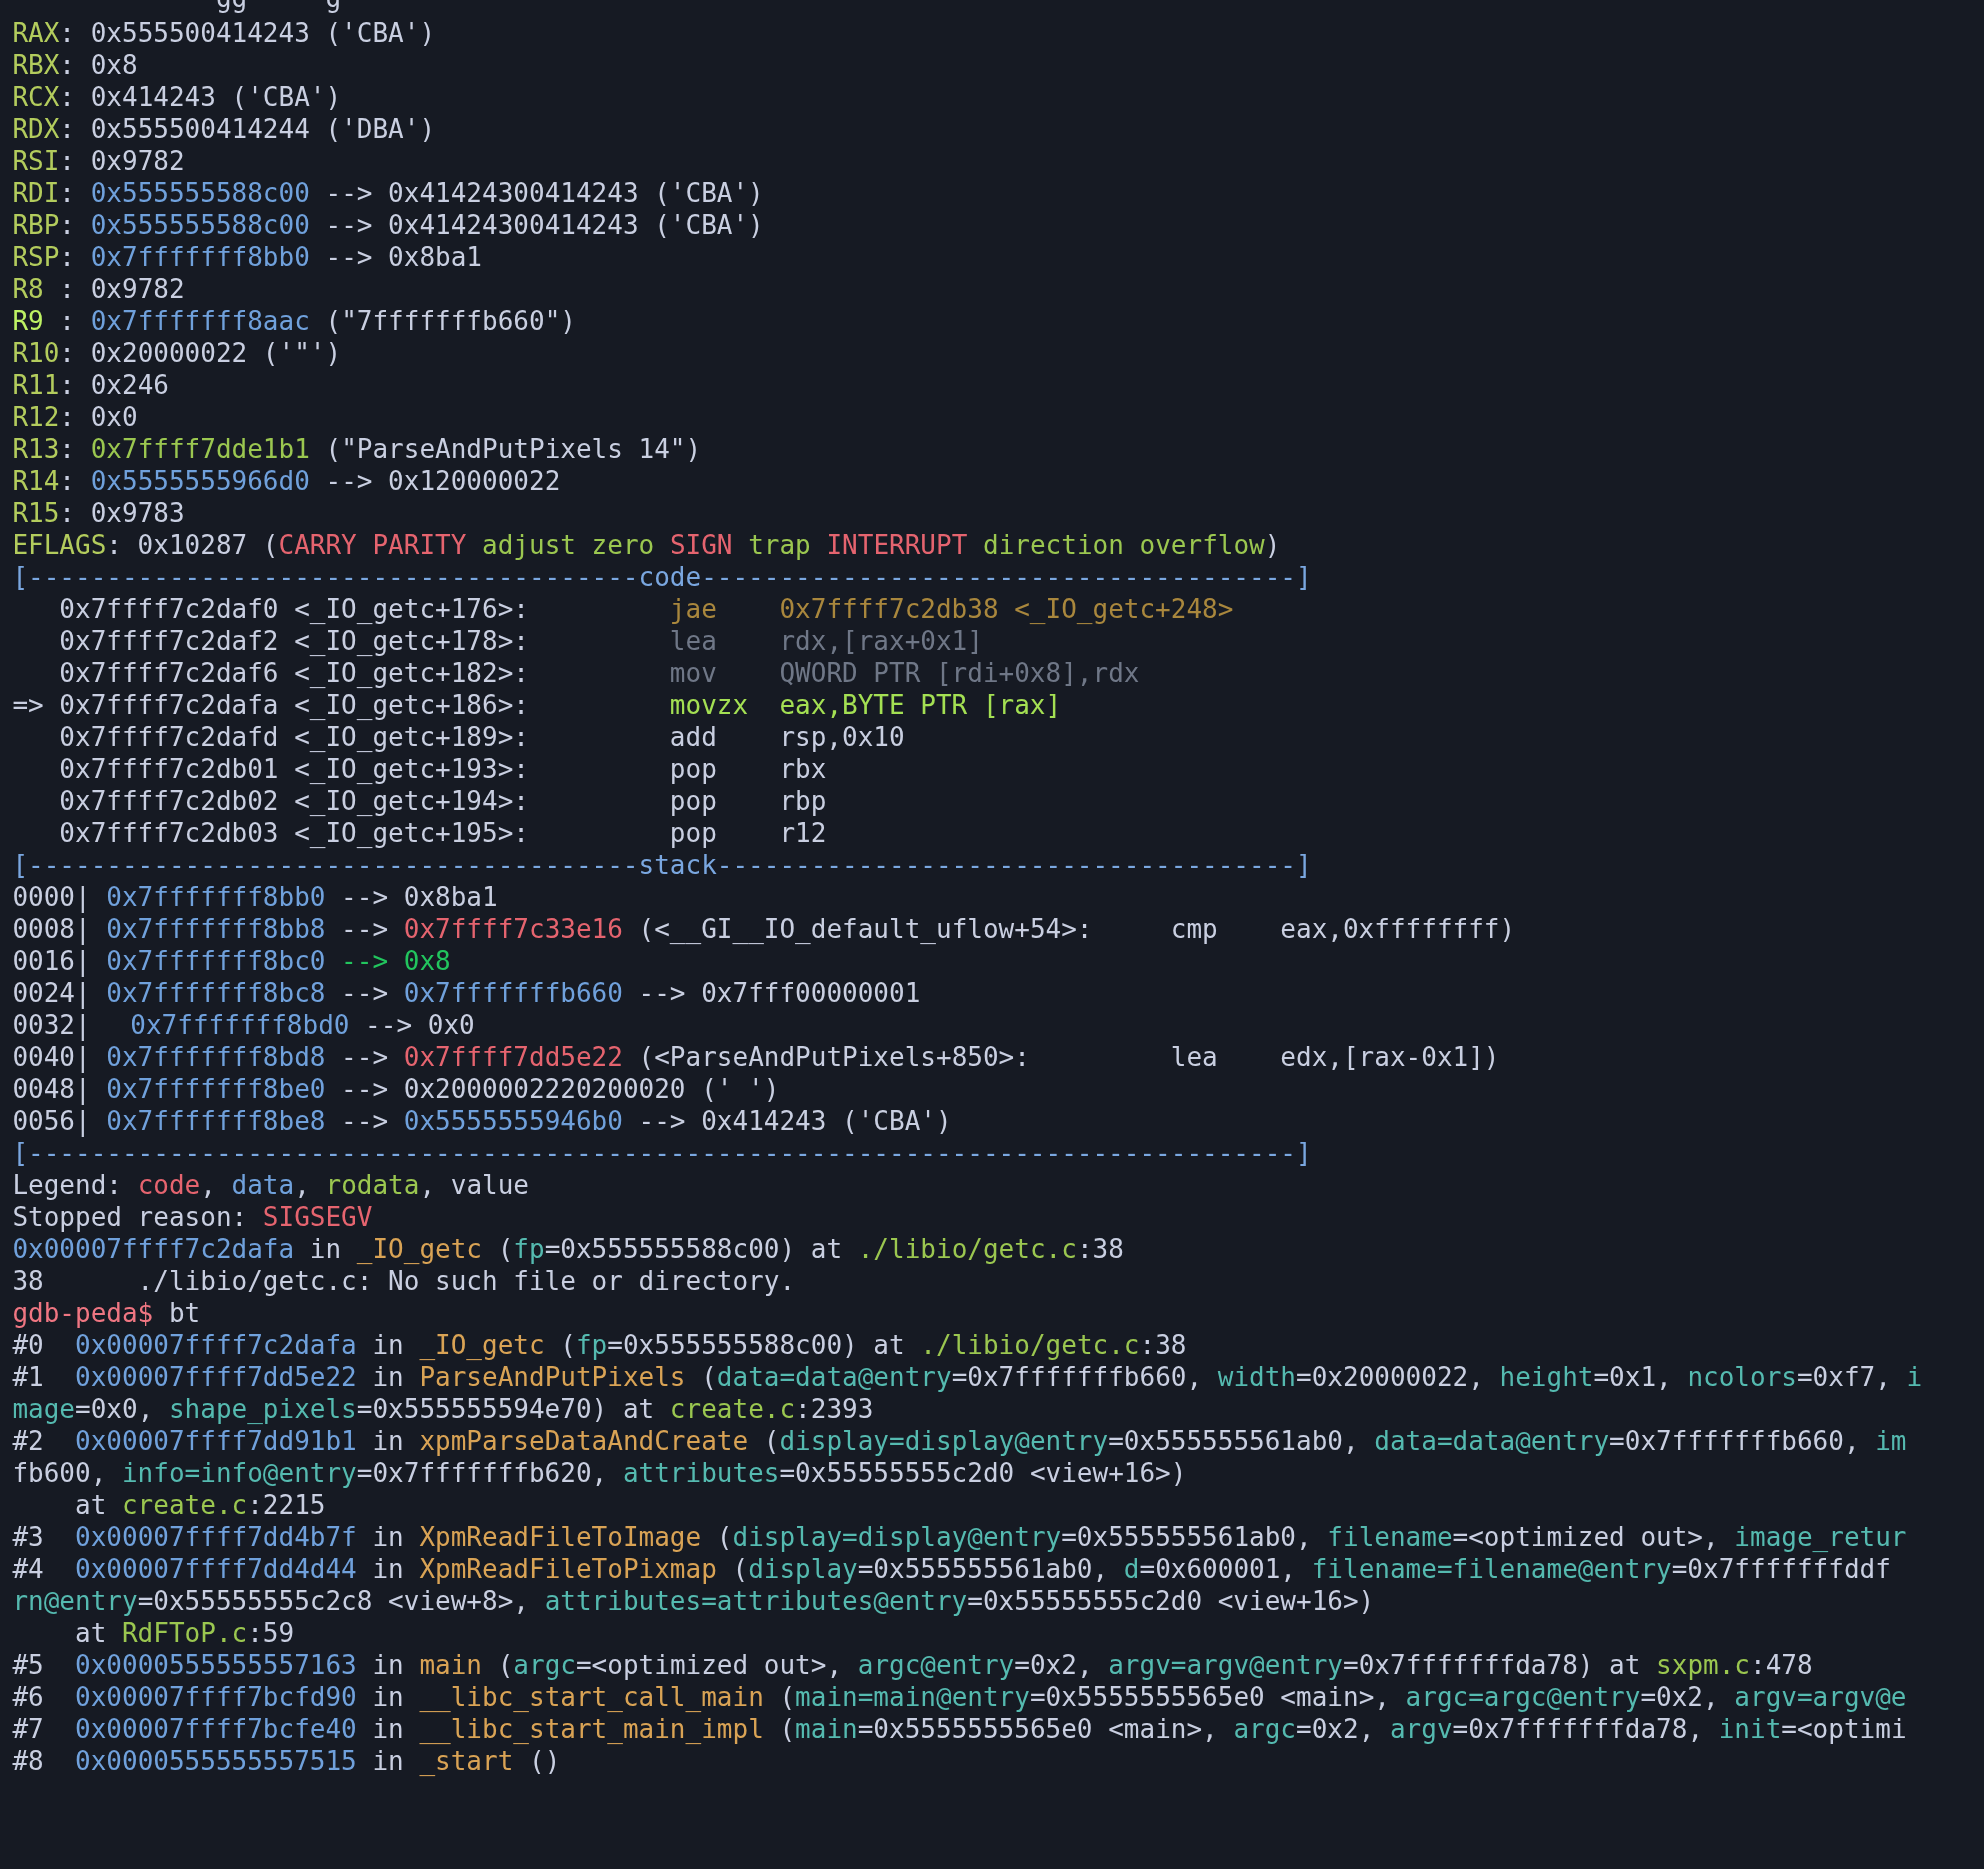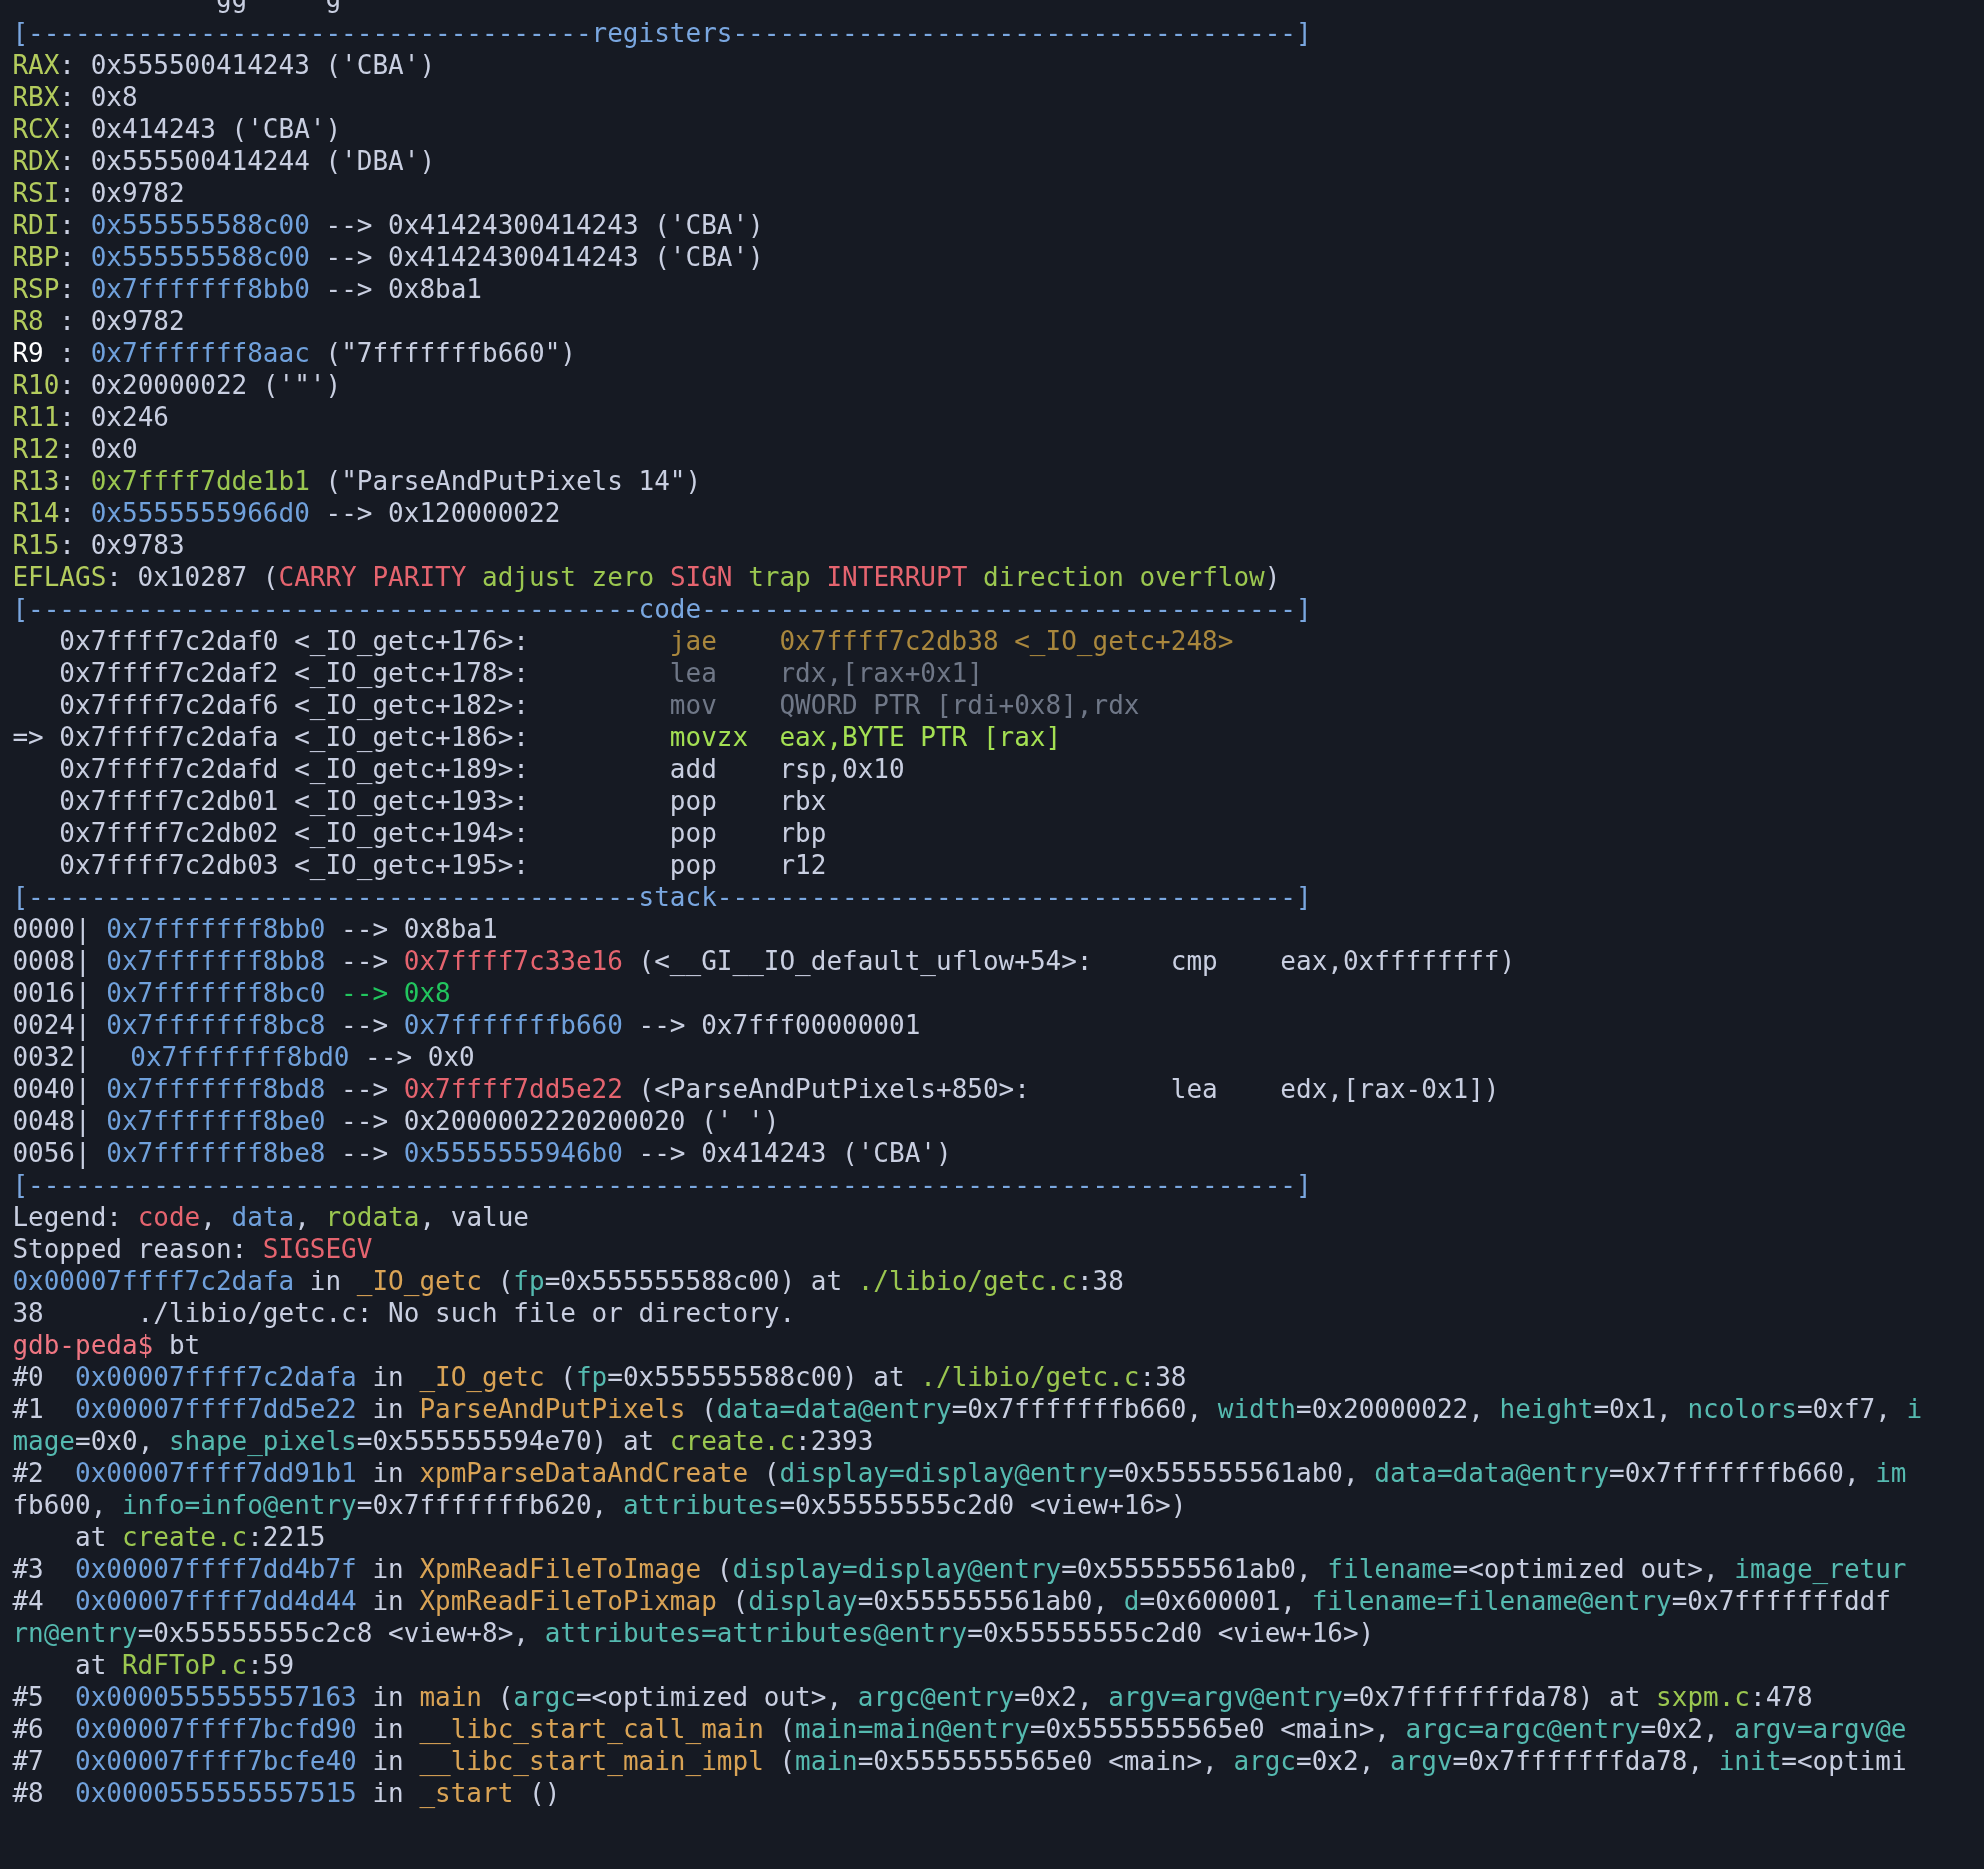--- a/index.html
+++ b/index.html
@@ -37,31 +37,30 @@
   }
 </style>
 </head>
 <body style="background: rgb(22, 26, 35);">
 
 <div id="terminal">
   <div class="clip-top">
     <span class="clip-inner" style="color: rgb(201, 207, 225);">             gg     g</span>
   </div>
 
-<div class="line"><span style="color: rgb(122, 167, 224);">[------------------------------------registers------------------------------------]</span></div>
     <div class="line"><span style="color: rgb(179, 204, 93);">RAX</span><span style="color: rgb(201, 207, 225);">: 0x555500414243 ('CBA')</span></div>
     <div class="line"><span style="color: rgb(179, 204, 93);">RBX</span><span style="color: rgb(201, 207, 225);">: 0x8</span></div>
     <div class="line"><span style="color: rgb(179, 204, 93);">RCX</span><span style="color: rgb(201, 207, 225);">: 0x414243 ('CBA')</span></div>
     <div class="line"><span style="color: rgb(179, 204, 93);">RDX</span><span style="color: rgb(201, 207, 225);">: 0x555500414244 ('DBA')</span></div>
     <div class="line"><span style="color: rgb(179, 204, 93);">RSI</span><span style="color: rgb(201, 207, 225);">: 0x9782</span></div>
     <div class="line"><span style="color: rgb(179, 204, 93);">RDI</span><span style="color: rgb(201, 207, 225);">: </span><span style="color: rgb(112, 161, 220);">0x555555588c00</span><span style="color: rgb(201, 207, 225);"> --&gt; 0x41424300414243 ('CBA')</span></div>
     <div class="line"><span style="color: rgb(179, 204, 93); margin-top: 12px;">RBP</span><span style="color: rgb(201, 207, 225);">: </span><span style="color: rgb(112, 161, 220);">0x555555588c00</span><span style="color: rgb(201, 207, 225);"> --&gt; 0x41424300414243 ('CBA')</span></div>
     <div class="line"><span style="color: rgb(179, 204, 93);">RSP</span><span style="color: rgb(201, 207, 225);">: </span><span style="color: rgb(112, 161, 220);">0x7fffffff8bb0</span><span style="color: rgb(201, 207, 225);"> --&gt; 0x8ba1</span></div>
     <div class="line"><span style="color: rgb(179, 204, 93);">R8 </span><span style="color: rgb(201, 207, 225);">: 0x9782</span></div>
-    <div class="line"><span style="color: #ffffff;">R9 </span><span style="color: rgb(201, 207, 225);">: </span><span style="color: rgb(112, 161, 220);">0x7fffffff8aac</span><span style="color: rgb(201, 207, 225);"> ("7fffffffb660")</span></div>
+    <div class="line"><span style="color: #bef264;">R9 </span><span style="color: rgb(201, 207, 225);">: </span><span style="color: rgb(112, 161, 220);">0x7fffffff8aac</span><span style="color: rgb(201, 207, 225);"> ("7fffffffb660")</span></div>
     <div class="line"><span style="color: rgb(179, 204, 93);">R10</span><span style="color: rgb(201, 207, 225);">: 0x20000022 ('"')</span></div>
     <div class="line"><span style="color: rgb(179, 204, 93);">R11</span><span style="color: rgb(201, 207, 225);">: 0x246</span></div>
     <div class="line"><span style="color: rgb(179, 204, 93);">R12</span><span style="color: rgb(201, 207, 225);">: 0x0</span></div>
     <div class="line"><span style="color: rgb(179, 204, 93);">R13</span><span style="color: rgb(201, 207, 225);">: </span><span style="color: rgb(155, 199, 80);">0x7ffff7dde1b1</span><span style="color: rgb(201, 207, 225);"> ("ParseAndPutPixels 14")</span></div>
     <div class="line"><span style="color: rgb(179, 204, 93);">R14</span><span style="color: rgb(201, 207, 225);">: </span><span style="color: rgb(112, 161, 220);">0x5555555966d0</span><span style="color: rgb(201, 207, 225);"> --&gt; 0x120000022</span></div>
     <div class="line"><span style="color: rgb(179, 204, 93);">R15</span><span style="color: rgb(201, 207, 225);">: 0x9783</span></div>
     <div class="line"><span style="color: rgb(179, 204, 93);">EFLAGS</span><span style="color: rgb(201, 207, 225);">: 0x10287 (</span><span style="color: rgb(229, 100, 111);">CARRY</span><span style="color: rgb(201, 207, 225);"> </span><span style="color: rgb(229, 100, 111);">PARITY</span><span style="color: rgb(201, 207, 225);"> </span><span style="color: rgb(155, 199, 80);">adjust</span><span style="color: rgb(201, 207, 225);"> </span><span style="color: rgb(155, 199, 80);">zero</span><span style="color: rgb(201, 207, 225);"> </span><span style="color: rgb(229, 100, 111);">SIGN</span><span style="color: rgb(201, 207, 225);"> </span><span style="color: rgb(155, 199, 80);">trap</span><span style="color: rgb(201, 207, 225);"> </span><span style="color: rgb(229, 100, 111);">INTERRUPT</span><span style="color: rgb(201, 207, 225);"> </span><span style="color: rgb(155, 199, 80);">direction</span><span style="color: rgb(201, 207, 225);"> </span><span style="color: rgb(155, 199, 80);">overflow</span><span style="color: rgb(201, 207, 225);">)</span></div>
     <div class="line"><span style="color: rgb(122, 167, 224);">[---------------------------------------code--------------------------------------]</span></div>
     <div class="line"><span style="color: rgb(201, 207, 225);">   0x7ffff7c2daf0 &lt;_IO_getc+176&gt;:         </span><span style="color: rgb(169, 135, 61);">jae    0x7ffff7c2db38 &lt;_IO_getc+248&gt;</span></div>
     <div class="line"><span style="color: rgb(201, 207, 225);">   0x7ffff7c2daf2 &lt;_IO_getc+178&gt;:         </span><span style="color: rgb(111, 119, 135);">lea    rdx,[rax+0x1]</span></div>

